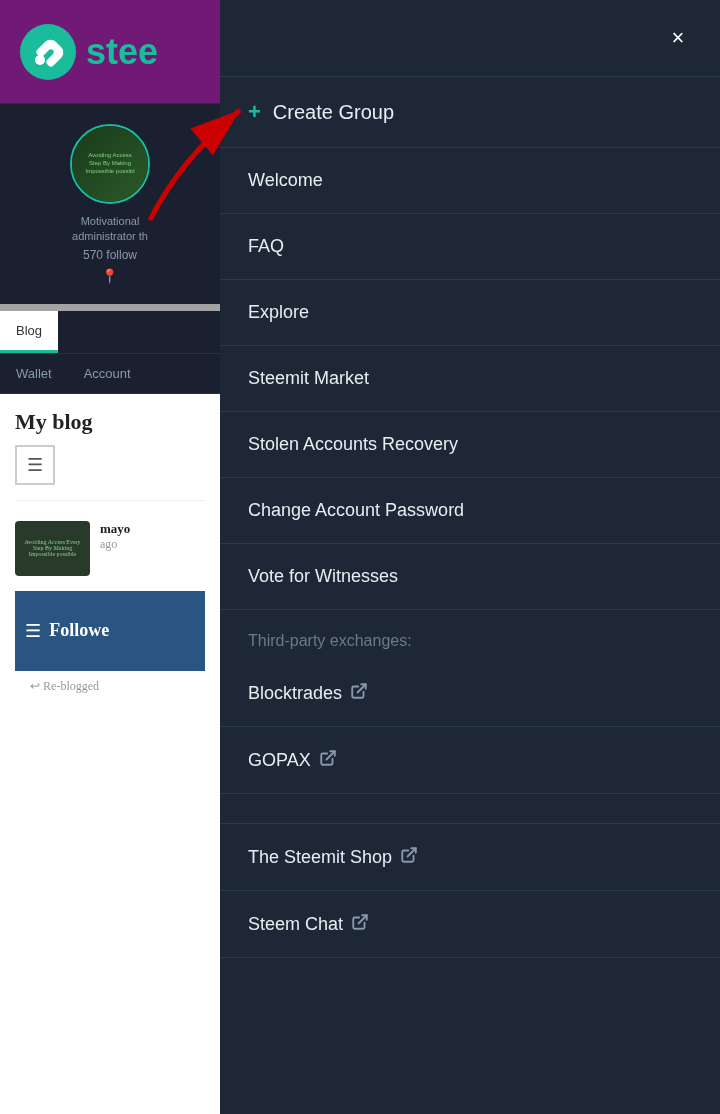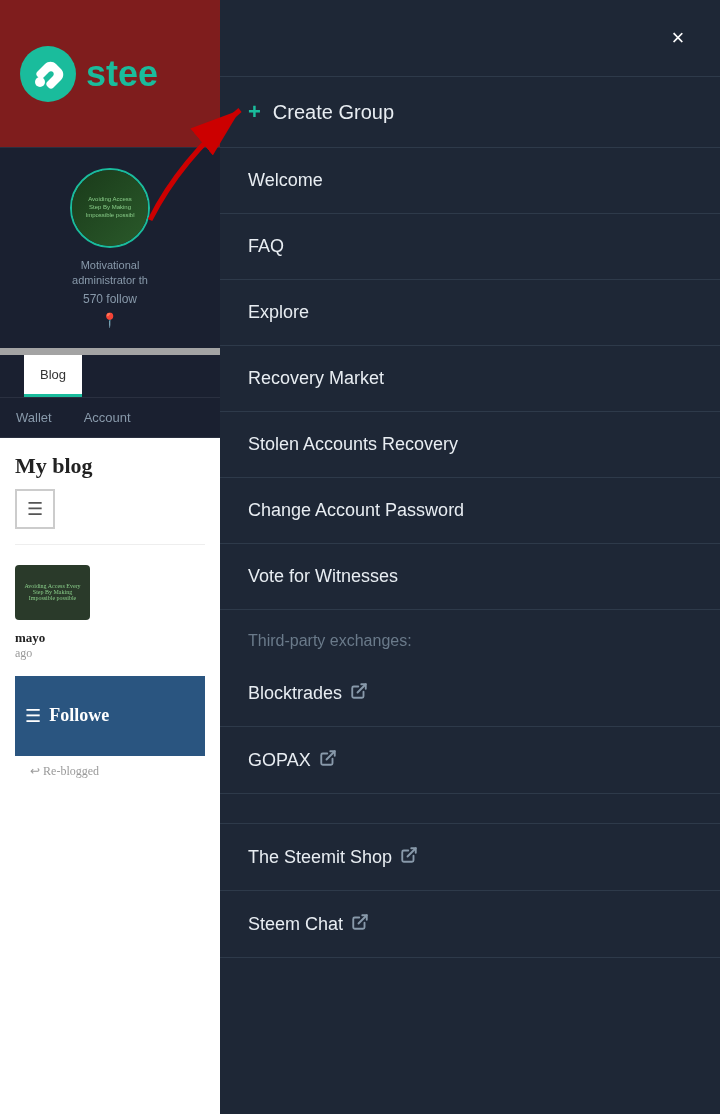--- a/index.html
+++ b/index.html
@@ -9,22 +9,22 @@
       height: 1114px;
       overflow: hidden;
       font-family: 'Segoe UI', Arial, sans-serif;
       position: relative;
       background: #1a2030;
     }
 
     
     .header {
       width: 220px;
-      height: 148px;
-      background: #7f1d1d;
+      height: 104px;
+      background: #701a75;
       display: flex;
       align-items: center;
       padding: 20px;
       border-bottom: 1px solid #2a3040;
     }
 
     .logo-container {
       display: flex;
       align-items: center;
       gap: 10px;
@@ -106,21 +106,20 @@
       border-bottom: 1px solid #2a3040;
       background: #1a2030;
     }
 
     .tab {
       padding: 12px 16px;
       font-size: 13px;
       color: #8899aa;
       cursor: pointer;
       border-bottom: 3px solid transparent;
-      margin-left: 24px;
     }
 
     .tab.active {
       color: #fff;
       border-bottom: 3px solid #1abc9c;
       background: #fff;
       color: #333;
     }
 
     .tabs-row2 {
@@ -156,21 +155,20 @@
       height: 1px;
       background: #eee;
       margin: 10px 0;
     }
 
     
     .blog-post-item {
       display: flex;
       gap: 10px;
       padding: 10px 0;
-      flex-direction: column;
     }
 
     .post-thumb {
       width: 75px;
       height: 55px;
       background: #2a3a2a;
       border-radius: 4px;
       overflow: hidden;
       flex-shrink: 0;
       display: flex;
@@ -435,21 +433,21 @@
 
   <div class="menu-item">
     <span>FAQ</span>
   </div>
 
   <div class="menu-item">
     <span>Explore</span>
   </div>
 
   <div class="menu-item">
-    <span>Recovery Market</span>
+    <span>Steemit Market</span>
   </div>
 
   <div class="menu-item">
     <span>Stolen Accounts Recovery</span>
   </div>
 
   <div class="menu-item">
     <span>Change Account Password</span>
   </div>
 

